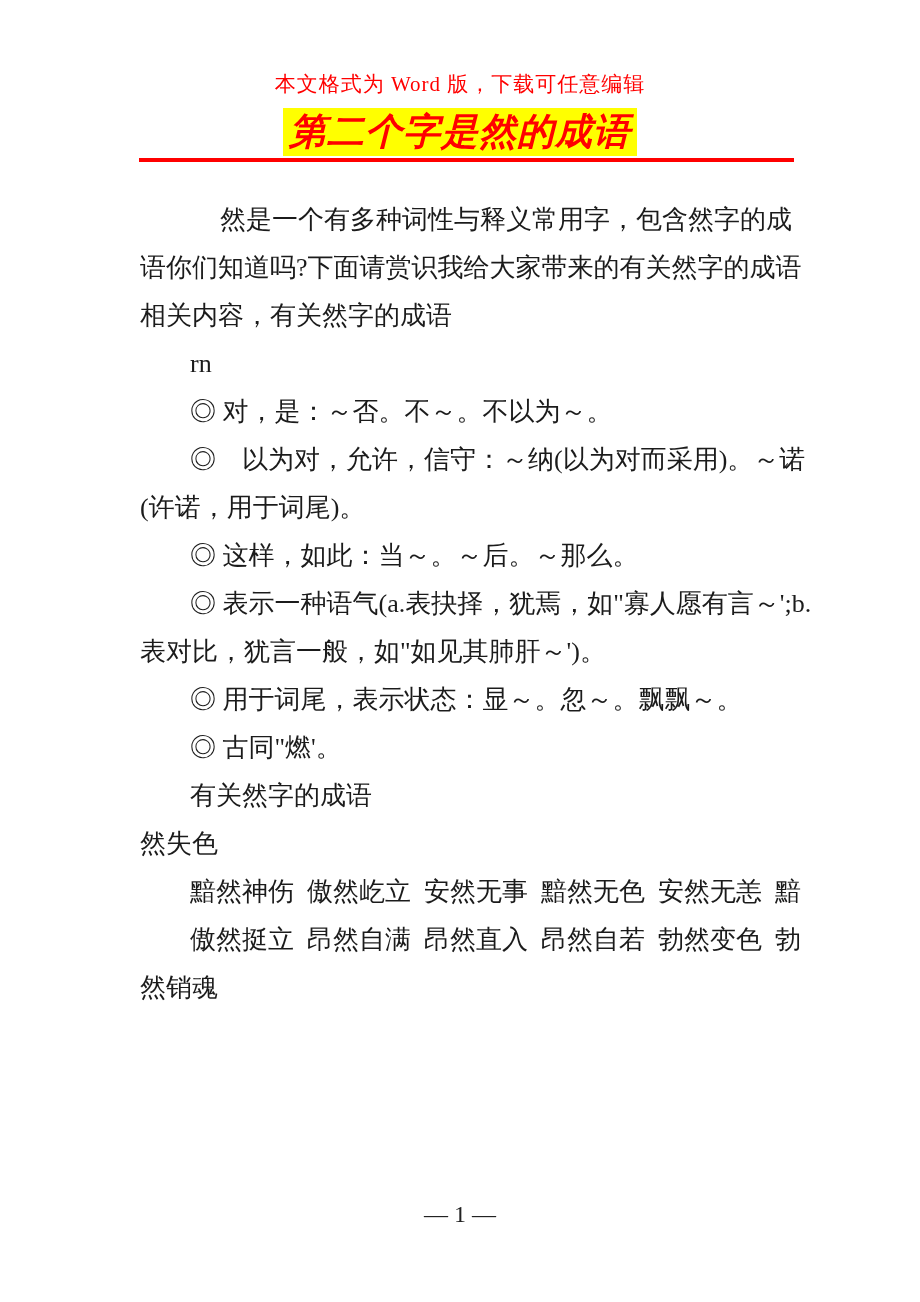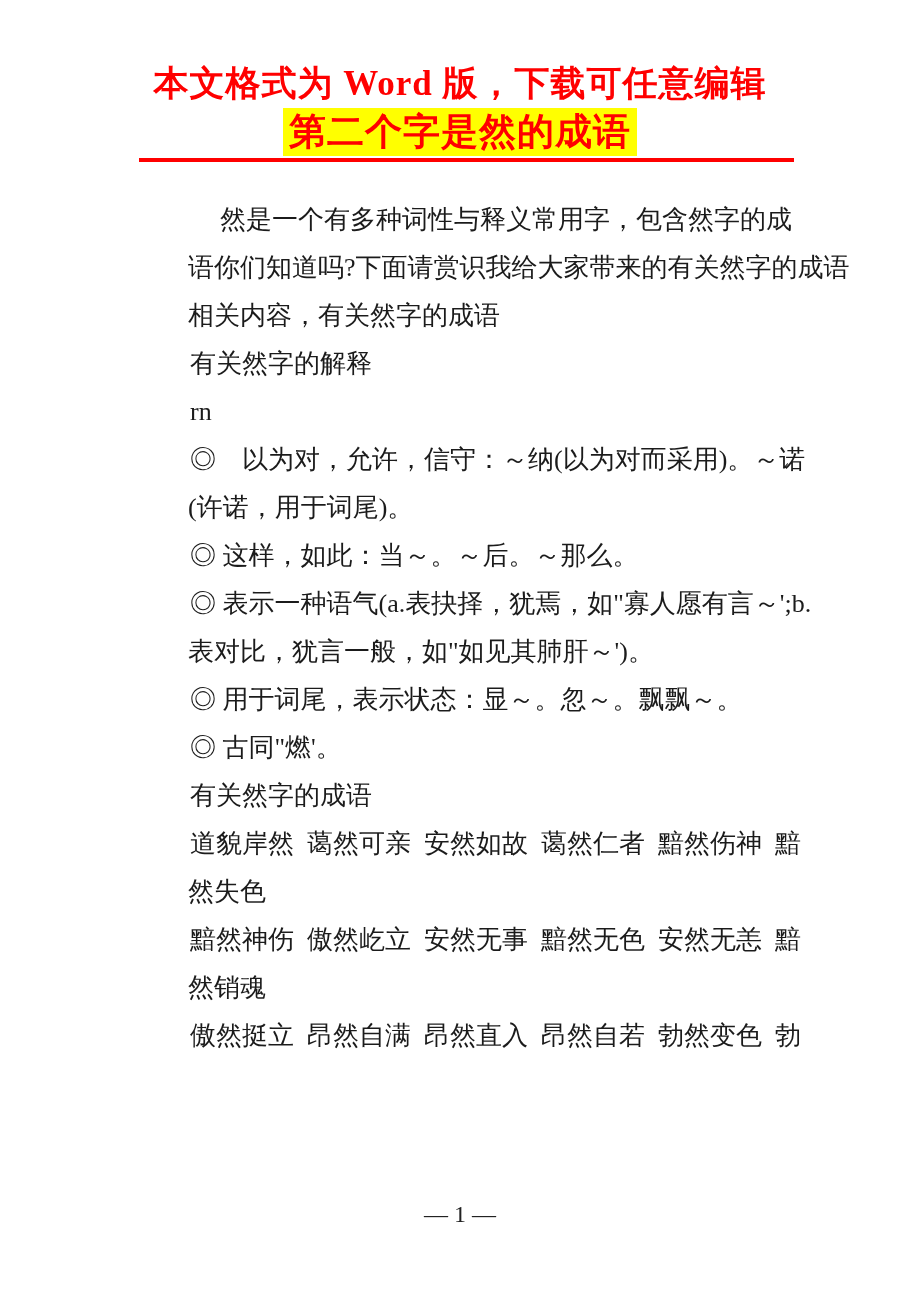--- a/index.html
+++ b/index.html
@@ -15,41 +15,42 @@
     overflow: hidden;
     font-family: "Liberation Serif", serif;
   }
   .format-notice {
     position: absolute;
     top: 62px;
     left: 0;
     width: 100%;
     text-align: center;
     color: #ff0000;
-    font-weight: 700;
-    font-size: 35px;
+    font-weight: 400;
+    font-size: 21px;
     line-height: 44px;
     letter-spacing: 1px;
   }
   .title-row {
     position: absolute;
     top: 108px;
     left: 0;
     width: 100%;
     text-align: center;
   }
   .doc-title {
     display: inline-block;
     background: #ffff00;
     color: #ff0000;
     font-weight: 700;
     font-size: 37px;
     line-height: 48px;
     padding: 0 6px;
     letter-spacing: 1px;
+    font-style: italic;
   }
   .red-rule {
     position: absolute;
     top: 158px;
     left: 139px;
     width: 655px;
     height: 4px;
     background: #ff0000;
   }
   .doc-body {
@@ -58,21 +59,21 @@
     left: 140px;
     width: 660px;
     color: #1b1b1b;
     font-size: 26px;
   }
   .line {
     height: 48px;
     line-height: 48px;
     white-space: pre;
   }
-  .indent-none  { padding-left: 0; margin-left: 48px; }
+  .indent-none  { padding-left: 0; }
   .indent-small { padding-left: 50px; }
   .indent-large { padding-left: 80px; }
   .page-number {
     position: absolute;
     top: 1196px;
     left: 0;
     width: 100%;
     text-align: center;
     color: #222222;
     font-size: 24px;
@@ -89,32 +90,31 @@
   <div class="title-row">
     <span class="doc-title">第二个字是然的成语</span>
   </div>
 
   <div class="red-rule"></div>
 
   <div class="doc-body" id="body-lines">
       <div class="line indent-large">然是一个有多种词性与释义常用字，包含然字的成</div>
       <div class="line indent-none">语你们知道吗?下面请赏识我给大家带来的有关然字的成语</div>
       <div class="line indent-none">相关内容，有关然字的成语</div>
-      <div class="line indent-small">有关然字的解释</div>
       <div class="line indent-small">rn</div>
+      <div class="line indent-small">◎ 对，是：～否。不～。不以为～。</div>
       <div class="line indent-small">◎　以为对，允许，信守：～纳(以为对而采用)。～诺</div>
       <div class="line indent-none">(许诺，用于词尾)。</div>
       <div class="line indent-small">◎ 这样，如此：当～。～后。～那么。</div>
       <div class="line indent-small">◎ 表示一种语气(a.表抉择，犹焉，如"寡人愿有言～';b.</div>
       <div class="line indent-none">表对比，犹言一般，如"如见其肺肝～')。</div>
       <div class="line indent-small">◎ 用于词尾，表示状态：显～。忽～。飘飘～。</div>
       <div class="line indent-small">◎ 古同"燃'。</div>
       <div class="line indent-small">有关然字的成语</div>
-      <div class="line indent-small">道貌岸然  蔼然可亲  安然如故  蔼然仁者  黯然伤神  黯</div>
       <div class="line indent-none">然失色</div>
       <div class="line indent-small">黯然神伤  傲然屹立  安然无事  黯然无色  安然无恙  黯</div>
+      <div class="line indent-small">傲然挺立  昂然自满  昂然直入  昂然自若  勃然变色  勃</div>
       <div class="line indent-none">然销魂</div>
-      <div class="line indent-small">傲然挺立  昂然自满  昂然直入  昂然自若  勃然变色  勃</div>
     </div>
 
   <div class="page-number">— 1 —</div>
 
 </div>
 
 </body></html>

